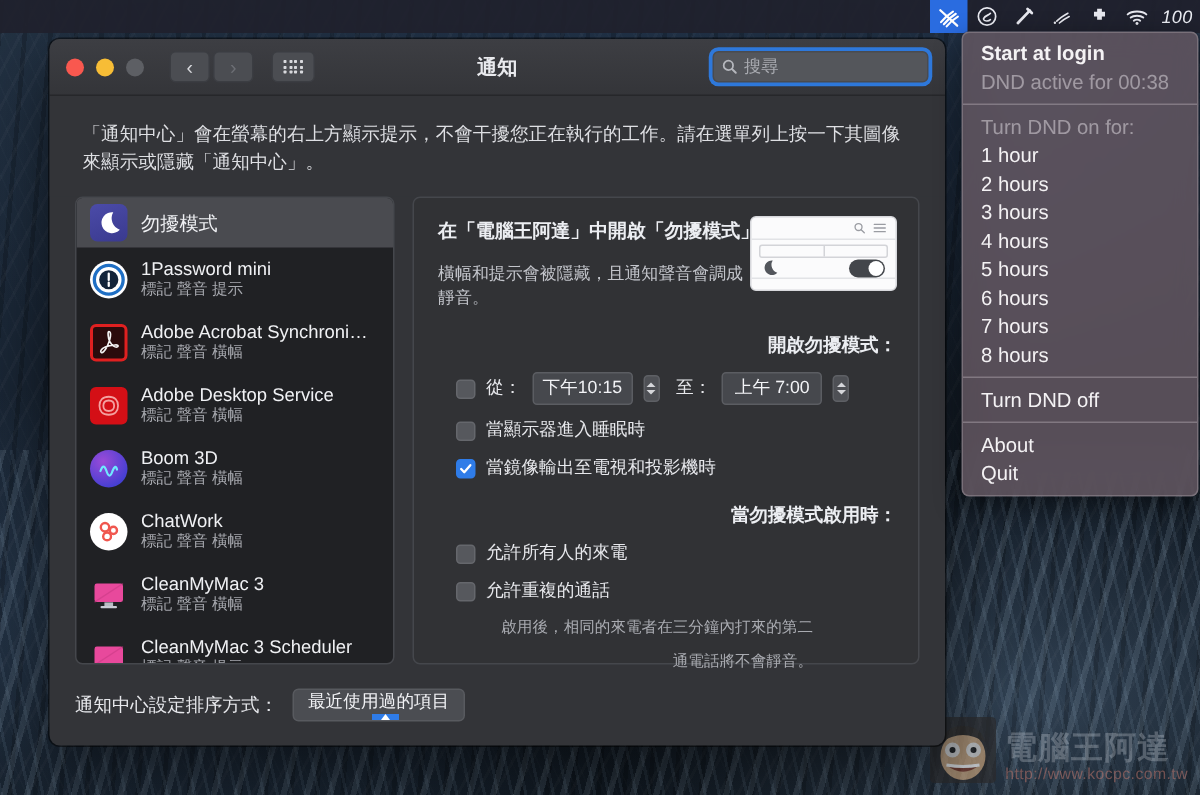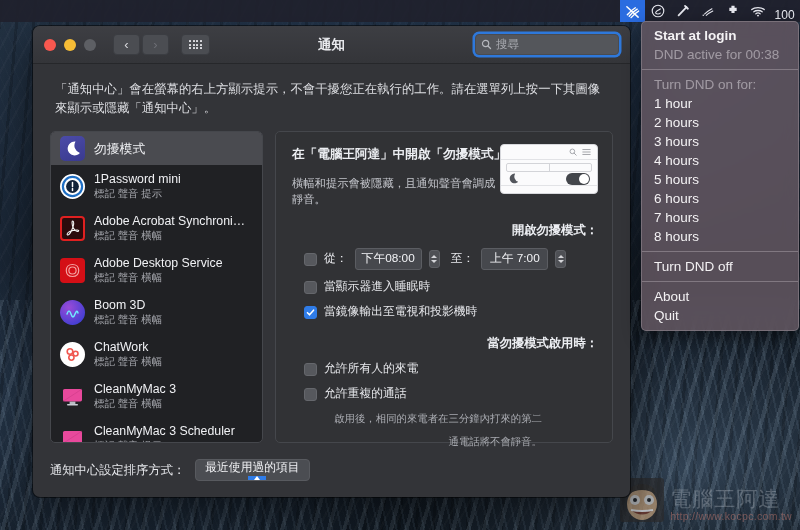--- a/index.html
+++ b/index.html
@@ -36,23 +36,24 @@
     position: absolute; left: 0; right: 0; bottom: 0; height: 230px;
     background:
       repeating-linear-gradient(105deg, rgba(190,215,235,0.12) 0px, rgba(190,215,235,0.12) 4px, rgba(0,0,0,0) 4px, rgba(0,0,0,0) 15px),
       repeating-linear-gradient(78deg, rgba(150,180,205,0.10) 0px, rgba(150,180,205,0.10) 2px, rgba(0,0,0,0) 2px, rgba(0,0,0,0) 9px);
   }
 
   
   #menubar {
     position: absolute; top: 0; left: 0; right: 0; height: 22px;
     background: rgba(31,33,44,0.92);
-    display: flex; align-items: flex-end; justify-content: flex-end;
+    display: flex; align-items: center; justify-content: flex-end;
     padding-right: 3px; gap: 0px;
     z-index: 40;
+    font-style: italic;
   }
   .mb-icon {
     width: 25px; height: 22px;
     display: flex; align-items: center; justify-content: center;
     color: #e7e8ef;
   }
   .mb-icon.active { background: #2a6ce0; }
   .mb-clock {
     color: #eceef4; font-size: 12px; padding: 0 2px 0 4px;
     letter-spacing: .2px; white-space: nowrap;
@@ -281,21 +282,21 @@
     position: absolute; right: 8px; bottom: 8px;
     display: flex; align-items: flex-end; gap: 6px;
     z-index: 20; opacity: .72;
   }
   #wm-face {
     width: 44px; height: 44px; border-radius: 3px;
     background: #2c2c2e; position: relative; overflow: hidden;
   }
   #wm-text { display: flex; flex-direction: column; align-items: flex-start; }
   #wm-title {
-    font-size: 21px; font-weight: normal; color: rgba(208,212,220,0.40);
+    font-size: 21px; font-weight: bold; color: rgba(208,212,220,0.40);
     letter-spacing: 1px; line-height: 23px;
   }
   #wm-url { font-size: 10.5px; color: rgba(196,120,110,0.72); letter-spacing: .3px; }
 </style>
 </head>
 <body>
 
 <div id="wallpaper"></div>
 
 <div id="menubar">
@@ -557,21 +558,21 @@
       </div>
 
       <div class="dt-head">在「電腦王阿達」中開啟「勿擾模式」</div>
       <div class="dt-sub">橫幅和提示會被隱藏，且通知聲音會調成靜音。</div>
 
       <div class="sec-label">開啟勿擾模式：</div>
 
       <div class="cb-row">
         <div class="cb"></div>
         <span class="cb-label">從：</span>
-        <span class="time-field">下午08:00</span>
+        <span class="time-field">下午10:15</span>
         <span class="stepper">
             <i class="up"></i>
             <i class="dn"></i>
           </span>
         <span class="cb-label" style="margin-left:4px;">至：</span>
         <span class="time-field">上午 7:00</span>
         <span class="stepper">
             <i class="up"></i>
             <i class="dn"></i>
           </span>

